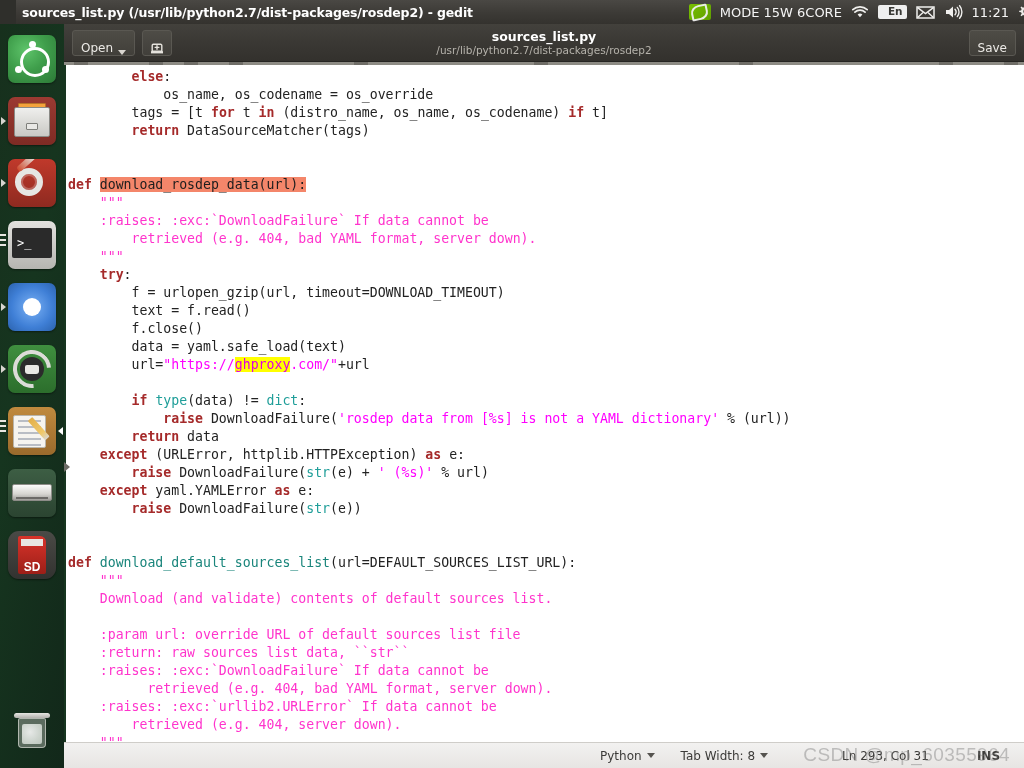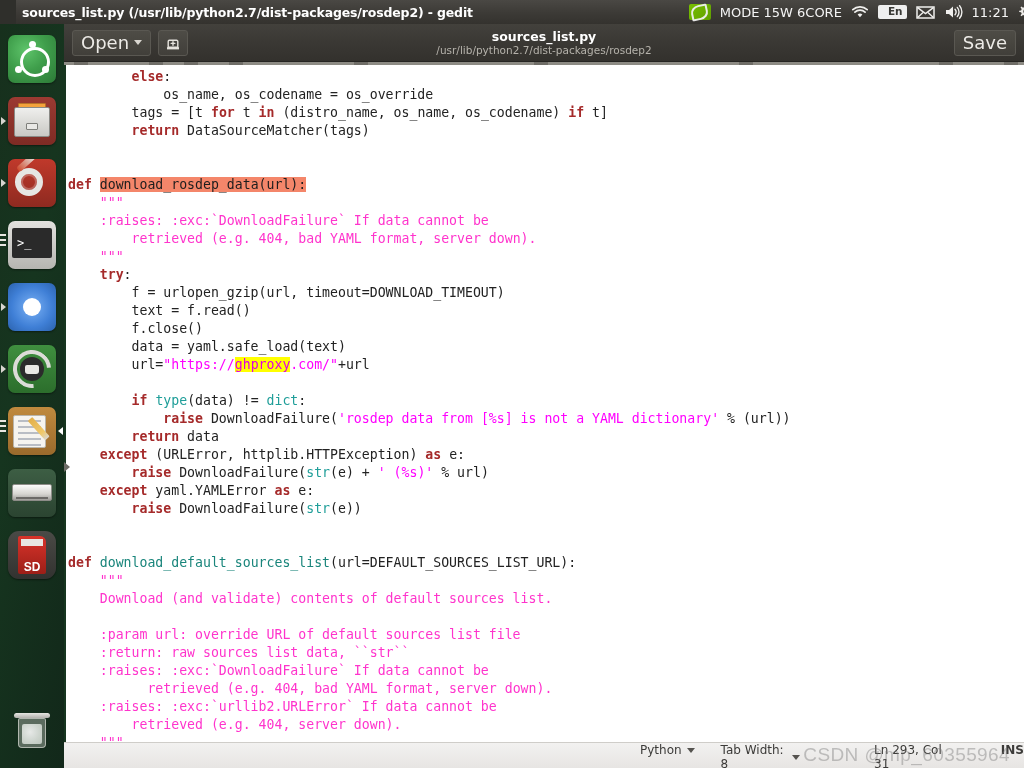--- a/index.html
+++ b/index.html
@@ -247,23 +247,23 @@
     background: linear-gradient(180deg, #43413c 0%, #3a3834 50%, #33312d 100%);
     border-bottom: 1px solid #262522;
     display: flex; align-items: center;
     padding: 0 8px;
   }
   .tb-btn {
     background: linear-gradient(180deg, #4e4c46 0%, #413f3a 100%);
     border: 1px solid #5a5852;
     border-radius: 3px;
     color: #eceae6;
-    font-size: 18px;
+    font-size: 12px;
     height: 26px;
-    display: flex; align-items: center;
+    display: flex; align-items: flex-end;
     padding: 0 8px;
     gap: 5px;
     cursor: default;
   }
   .caret {
     width: 0; height: 0;
     border-left: 4px solid transparent;
     border-right: 4px solid transparent;
     border-top: 5px solid #d9d6d0;
   }
@@ -320,24 +320,23 @@
     border-top: 5px solid transparent; border-bottom: 5px solid transparent;
     border-left: 6px solid #6d6b66;
   }
 
   
   #statusbar {
     position: relative;
     height: 26px;
     background: linear-gradient(180deg, #f2f1f0 0%, #e7e5e3 100%);
     border-top: 1px solid #cfcdc9;
-    display: flex; align-items: flex-start;
+    display: flex; align-items: center;
     color: #3c3b39;
     font-size: 12px;
-    padding-left: 40px;
   }
   .sb-item { display: flex; align-items: center; gap: 5px; }
   .caret-dk {
     width: 0; height: 0;
     border-left: 4px solid transparent;
     border-right: 4px solid transparent;
     border-top: 5px solid #55534f;
   }
   #sb-lang { margin-left: 536px; }
   #sb-tabw { margin-left: 26px; }

